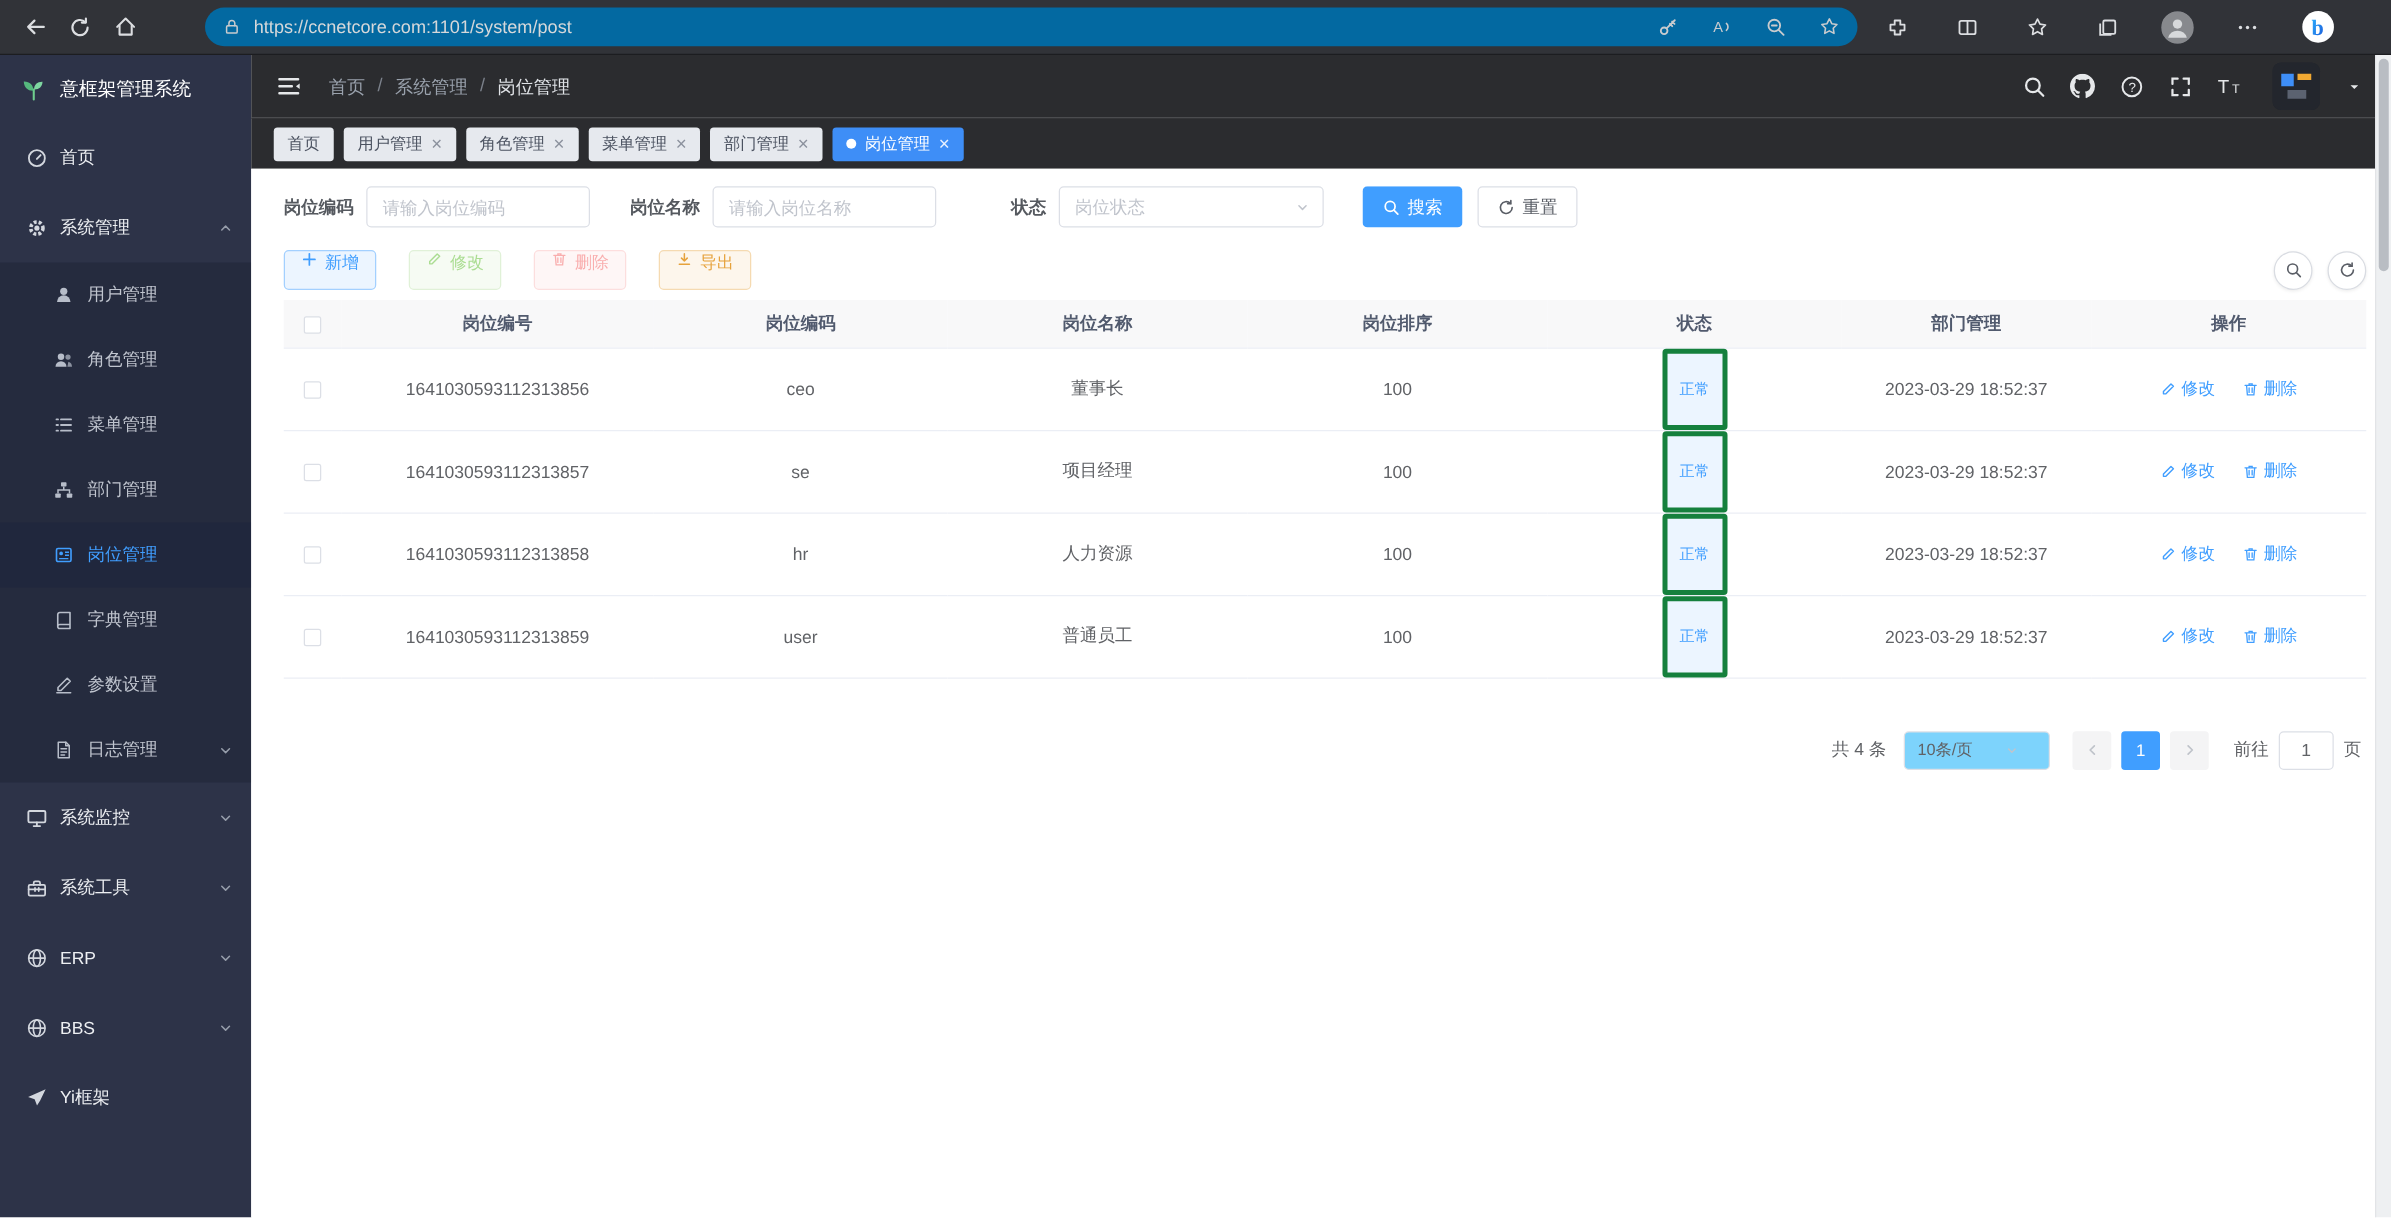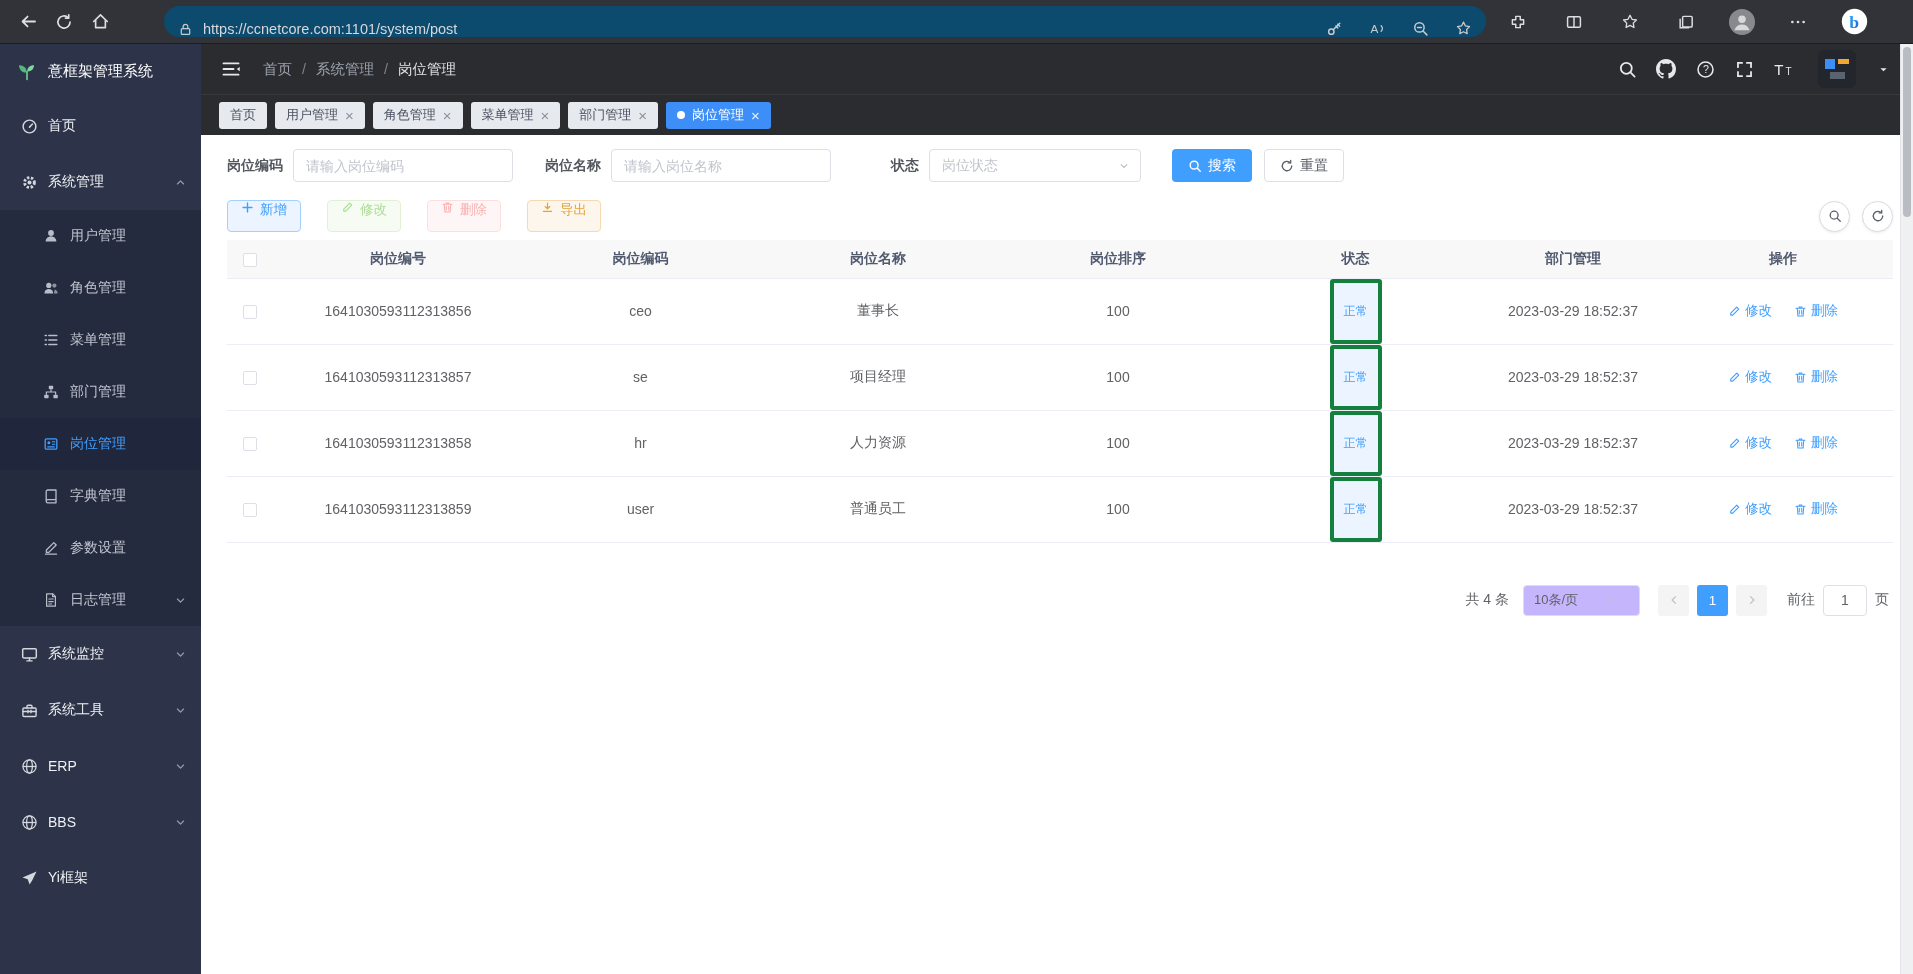--- a/index.html
+++ b/index.html
@@ -2,21 +2,21 @@
 <html><head>
 <meta charset="utf-8">
 <style>
 *{margin:0;padding:0;box-sizing:border-box}
 html,body{width:1913px;height:974px;overflow:hidden}
 body{font-family:"Liberation Sans","DejaVu Sans",sans-serif;background:#fff;position:relative}
 svg{display:block}
 
 .chrome{height:44px;background:#313338;display:flex;align-items:center;padding:0 10px;border-bottom:1px solid #1c1d20}
 .cbtn{width:36px;height:36px;border:none;background:transparent;color:#dcdee1;display:flex;align-items:center;justify-content:center;border-radius:6px;cursor:pointer;flex-shrink:0}
-.addressbar{margin-left:46px;width:1322px;height:31px;background:#0c4a6e;border-radius:16px;display:flex;align-items:flex-end;padding:0 14px;gap:10px;flex-shrink:0}
+.addressbar{margin-left:46px;width:1322px;height:31px;background:#0369a1;border-radius:16px;display:flex;align-items:center;padding:0 14px;gap:10px;flex-shrink:0}
 .url{color:#d6d8da;font-size:14.5px;white-space:nowrap}
 .abar-right{margin-left:auto;display:flex;gap:26px;align-items:center;color:#c9cbce}
 .chrome-right{display:flex;align-items:center;gap:20px;margin-left:14px;color:#dcdee1}
 .avatar-mini{width:26px;height:26px;border-radius:50%;background:#6b6e74;display:flex;align-items:center;justify-content:center;overflow:hidden}
 
 .app{display:flex;height:930px}
 .sidebar{width:201px;background:#2d3348;flex-shrink:0;overflow:hidden;display:flex;flex-direction:column}
 .logo{height:54px;display:flex;align-items:center;gap:10px;padding-left:16px}
 .logo-title{color:#fff;font-size:15px;font-weight:normal;white-space:nowrap}
 .m-item{height:52px;display:flex;align-items:center;padding:0 14px 0 20px;color:#c0c5cf;font-size:14px;cursor:pointer;white-space:nowrap}
@@ -42,21 +42,21 @@
 .tabbar{height:41px;background:#2b2c2f;display:flex;align-items:center;gap:8px;padding:0 18px;border-top:1px solid #39393c}
 .tab{height:27px;display:flex;align-items:center;gap:7px;padding:0 11px;background:#e6e9ee;color:#4b5260;font-size:13px;border-radius:3px;cursor:pointer;white-space:nowrap}
 .tab .x{font-size:15px;color:#8b919d;line-height:1;cursor:pointer}
 .tab.active{background:#3e8ef7;color:#fff}
 .tab.active .x{color:#eaf2ff}
 .tab .dot{width:8px;height:8px;border-radius:50%;background:#fff;flex-shrink:0}
 
 .content{flex:1;background:#fff;padding:14px 20px 0 26px;overflow:hidden}
 .filter{display:flex;align-items:center;margin-bottom:18px}
 .f-label{font-size:14px;font-weight:700;color:#55595f;margin-right:10px;white-space:nowrap}
-.f-input{width:220px;height:33px;border:1px solid #dcdfe6;border-radius:4px;padding:0 12px;font-size:14px;color:#14532d;outline:none}
+.f-input{width:179px;height:33px;border:1px solid #dcdfe6;border-radius:4px;padding:0 12px;font-size:14px;color:#14532d;outline:none}
 .f-input::placeholder{color:#c0c4cc}
 .f-select{width:212px;height:33px;border:1px solid #dcdfe6;border-radius:4px;padding:0 10px 0 12px;display:flex;align-items:center;justify-content:space-between;color:#c0c4cc;font-size:14px;background:#fff;cursor:pointer}
 .gap32{margin-left:32px}
 .gap60{margin-left:60px}
 .btn{height:33px;border-radius:4px;border:1px solid transparent;display:inline-flex;align-items:center;gap:6px;font-size:14px;padding:0 15px;cursor:pointer;background:#fff}
 .btn-primary{background:#409eff;color:#fff}
 .btn-default{border-color:#dcdfe6;color:#5a5e66}
 .ml12{margin-left:12px}.ml31{margin-left:31px}
 .toolbar{display:flex;align-items:center;margin-bottom:8px}
 .tb-btn{height:32px;padding:0 13px;border-radius:4px;display:inline-flex;align-items:flex-start;gap:6px;font-size:13.5px;border:1px solid;cursor:pointer;margin-right:26px}
@@ -66,21 +66,21 @@
 .tb-exp{background:#fdf6ec;border-color:#f5dab1;color:#e6a23c}
 .tb-right{margin-left:auto;display:flex;gap:12px}
 .circle-btn{width:31px;height:31px;border-radius:50%;border:1px solid #d9dce2;background:#fff;display:flex;align-items:center;justify-content:center;color:#5a5e66;box-shadow:0 1px 3px rgba(0,0,0,.08);cursor:pointer}
 table{width:100%;border-collapse:collapse;table-layout:fixed}
 th{height:38px;background:#f8f8f9;color:#515a6e;font-size:14px;font-weight:700;border-bottom:1px solid #ebeef5;text-align:center}
 td{height:49px;color:#606266;font-size:14px;text-align:center;border-bottom:1px solid #ebeef5;white-space:nowrap}
 .tag{display:inline-block;padding:20px 10px;background:#ecf5ff;border:4px solid #15803d;color:#409eff;font-size:12px;border-radius:3px}
 .op{color:#409eff;display:inline-flex;align-items:center;gap:4px;font-size:13.5px;margin:0 9px;cursor:pointer;vertical-align:middle}
 .checkbox{width:14px;height:14px;border:1px solid #dcdfe6;border-radius:2px;display:inline-block;background:#fff;vertical-align:middle;cursor:pointer}
 .pager{display:flex;align-items:center;justify-content:flex-end;margin-top:42px;padding-right:4px;color:#606266;font-size:14px}
-.pg-select{width:117px;height:31px;border:1px solid #dcdfe6;border-radius:4px;display:flex;align-items:center;justify-content:space-between;padding:0 24px 0 10px;font-size:13px;color:#606266;margin:0 14px;cursor:pointer;background:#c4b5fd}
+.pg-select{width:117px;height:31px;border:1px solid #dcdfe6;border-radius:4px;display:flex;align-items:center;justify-content:space-between;padding:0 24px 0 10px;font-size:13px;color:#606266;margin:0 14px;cursor:pointer;background:#7dd3fc}
 .pg-btn{min-width:31px;height:31px;border-radius:3px;background:#f4f4f5;color:#bfc3ca;display:flex;align-items:center;justify-content:center;margin:0 4px;cursor:pointer}
 .pg-cur{background:#409eff;color:#fff;font-size:13.5px}
 .goto{display:flex;align-items:center;gap:8px;margin-left:16px}
 .goto input{width:44px;height:31px;border:1px solid #dcdfe6;border-radius:4px;text-align:center;font-size:14px;color:#606266;outline:none}
 .scrollbar{position:absolute;top:44px;right:0;width:13px;height:930px;background:#eef0f2;border-left:1px solid #e2e4e7}
 .scroll-thumb{margin:3px 2px 0;height:170px;background:#b9bdc3;border-radius:5px;cursor:pointer}
 </style>
 </head>
 <body>
 

